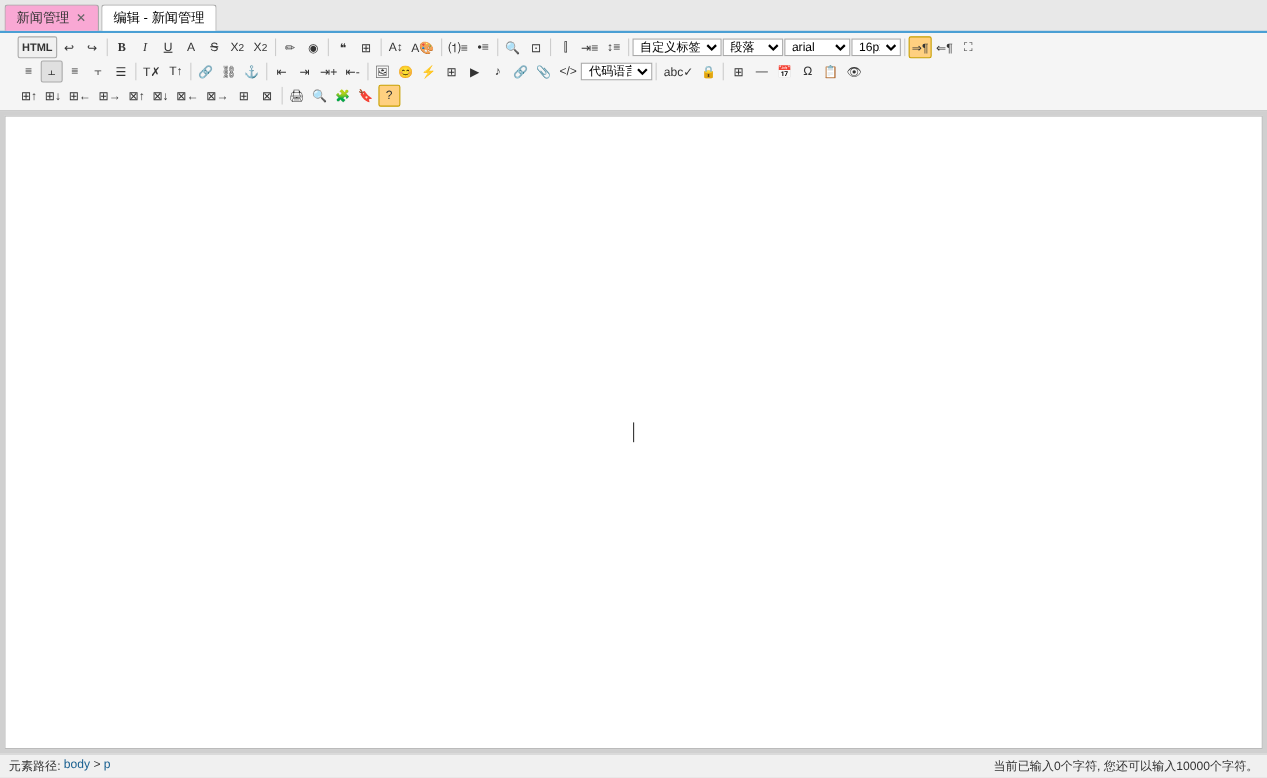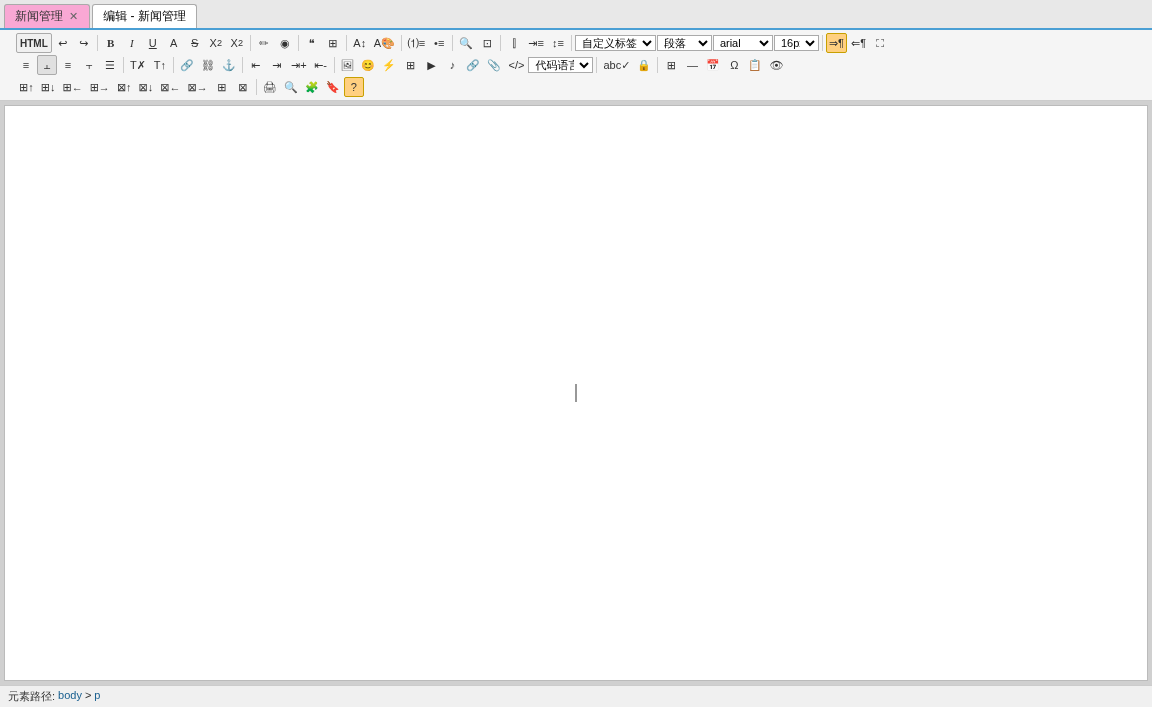--- a/index.html
+++ b/index.html
@@ -324,15 +324,16 @@
     </div>
   </div>
 
   <div class="status-bar">
     <div class="status-path">
       <span>元素路径:</span>
       <a href="#">body</a>
       <span>&gt;</span>
       <a href="#">p</a>
     </div>
+    <div>当前已输入0个字符, 您还可以输入10000个字符。</div>
   </div>
 
 </div>
 
 </body></html>

